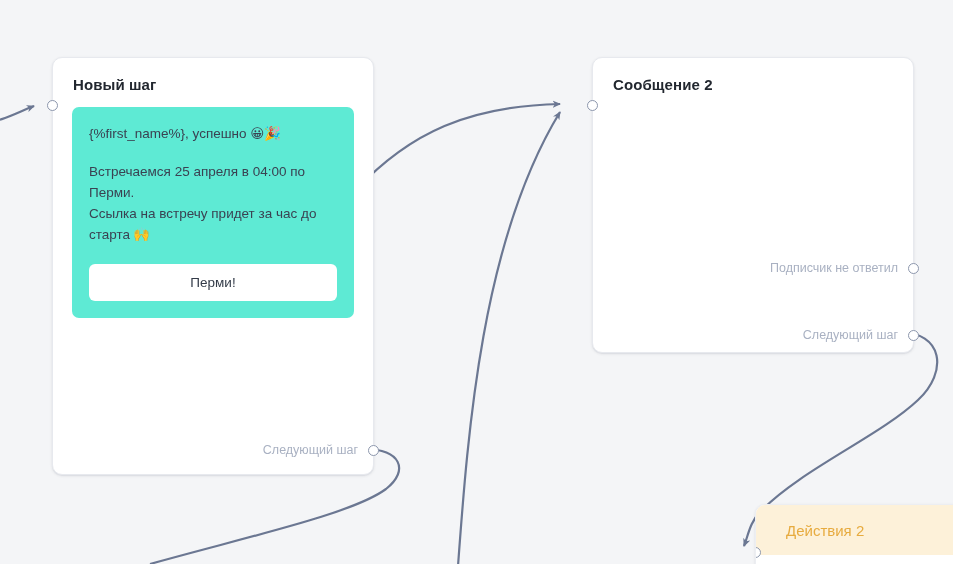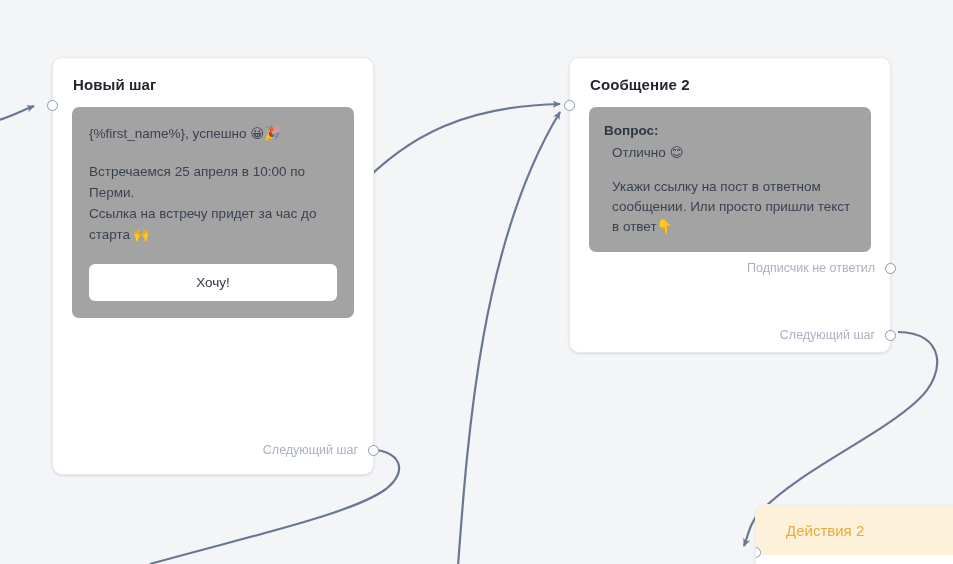--- a/index.html
+++ b/index.html
@@ -44,21 +44,21 @@
     letter-spacing: .1px;
   }
 
   
   .node-msg .node-title {
     padding: 18px 20px 14px 20px;
   }
 
   .bubble {
     margin: 0 19px;
-    background: #a3a3a3;
+    background: #5eead4;
     border-radius: 7px;
     padding: 16px 17px 17px 17px;
     color: #3a4252;
     font-size: 13.5px;
     line-height: 21px;
   }
 
   .bubble p { margin: 0; }
   .bubble p + p { margin-top: 17px; }
 
@@ -182,50 +182,40 @@
     <div class="port-in" style="top:42px;"></div>
 
     <div class="node-title">Новый шаг</div>
 
     <div class="bubble">
       <p>
         <span>{%first_name%}, успешно</span>
         <span class="emoji">😀🎉</span>
       </p>
       <p>
-        <span>Встречаемся 25 апреля в 10:00 по Перми.</span><br>
+        <span>Встречаемся 25 апреля в 04:00 по Перми.</span><br>
         <span>Ссылка на встречу придет за час до старта</span>
         <span class="emoji">🙌</span>
       </p>
 
-      <button class="btn-wide">Хочу!</button>
+      <button class="btn-wide">Перми!</button>
     </div>
 
     <div class="port-row" style="bottom:16px; right:0;">
       <span class="port-label">Следующий шаг</span>
       <span class="port-dot filled"></span>
     </div>
   </div>
 
-  <div class="node node-msg" style="left:569px; top:57px; width:322px; height:296px;">
+  <div class="node node-msg" style="left:592px; top:57px; width:322px; height:296px;">
 
     <div class="port-in" style="top:42px;"></div>
 
     <div class="node-title">Сообщение 2</div>
 
-    <div class="bubble bubble-q">
-      <p class="q-label">Вопрос:</p>
-      <p class="q-line">
-        <span>Отлично</span>
-        <span class="emoji">😊</span>
-      </p>
-      <p class="q-line q-gap">
-        <span>Укажи ссылку на пост в ответном сообщении. Или просто пришли текст в ответ</span><span class="emoji">👇</span>
-      </p>
-    </div>
 
     <div class="port-row" style="top:202px; right:0;">
       <span class="port-label">Подписчик не ответил</span>
       <span class="port-dot"></span>
     </div>
 
     <div class="port-row" style="top:269px; right:0;">
       <span class="port-label">Следующий шаг</span>
       <span class="port-dot filled"></span>
     </div>

